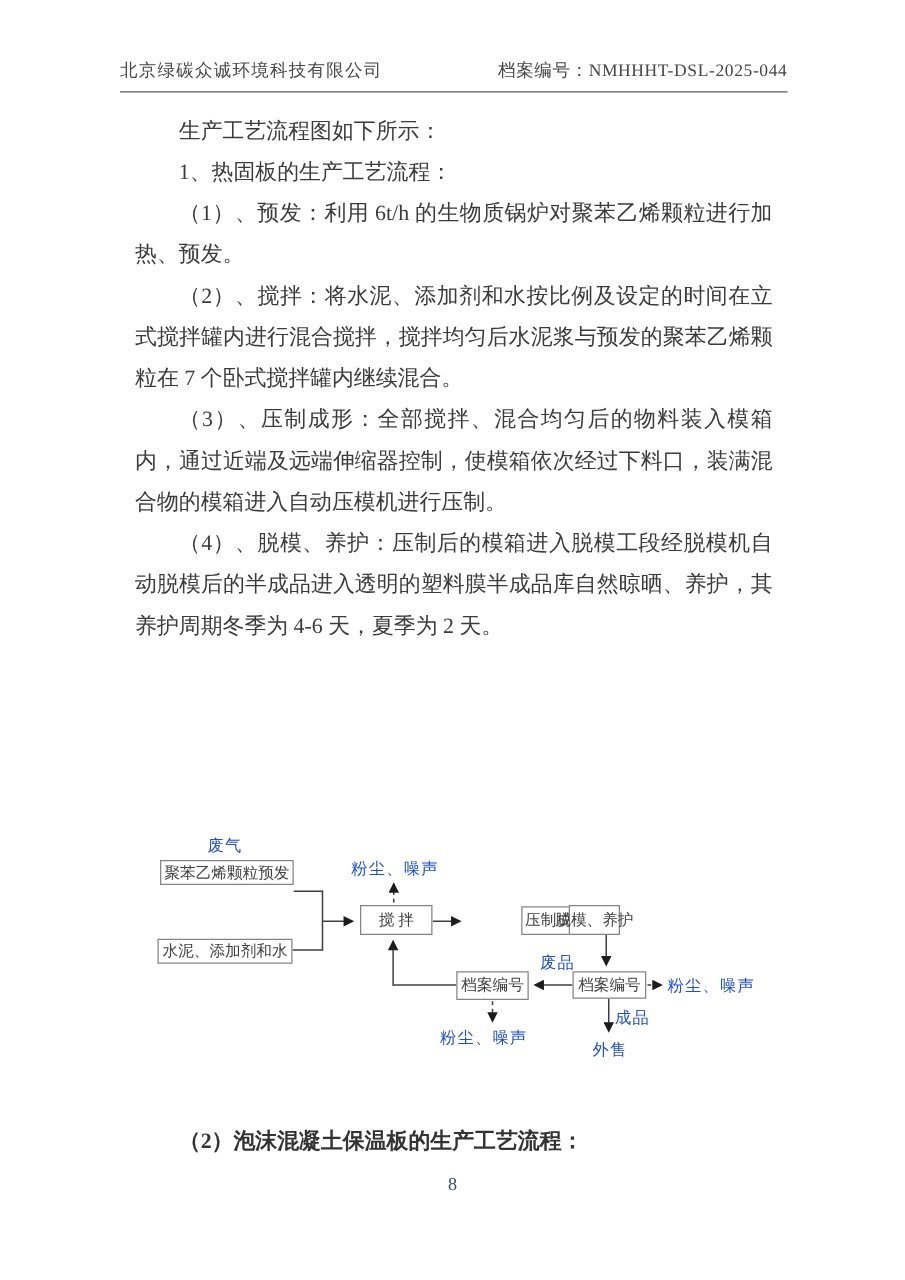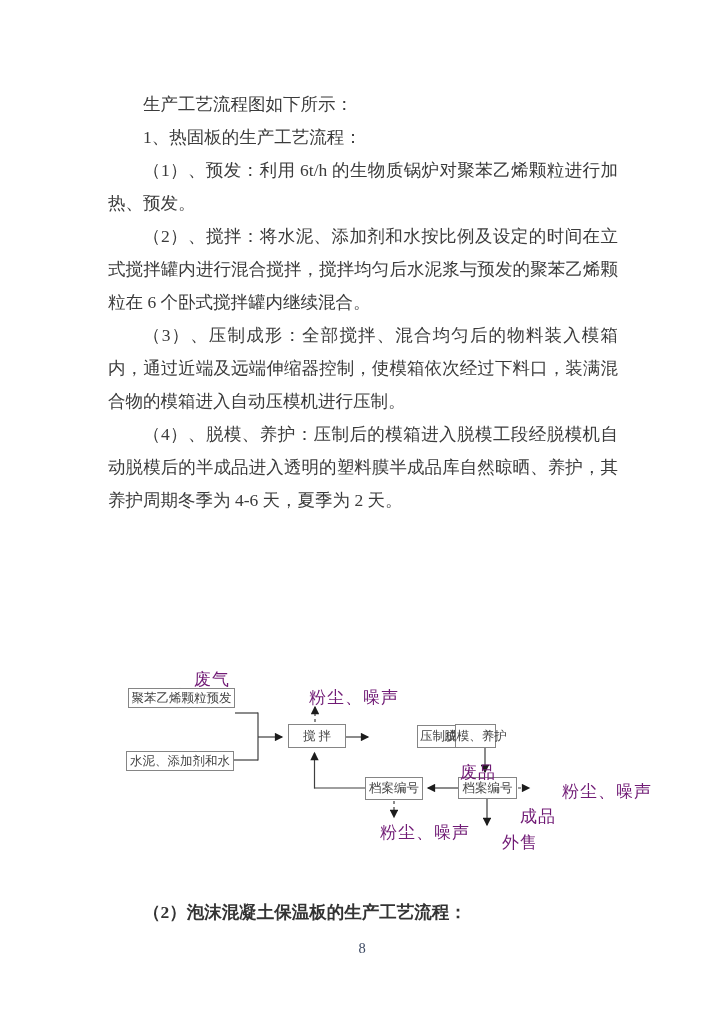--- a/index.html
+++ b/index.html
@@ -23,49 +23,52 @@
   }
   
   .fc { position:absolute; top:660px; left:96px; width:540px; height:196px; }
   .fc svg { position:absolute; top:0; left:0; }
   .fc-node {
     position:absolute; box-sizing:border-box; border:1px solid #858585; background:#fff;
     display:flex; align-items:center; justify-content:center;
     font-size:12.5px; color:#424242; white-space:nowrap; z-index:2;
   }
   .fc-label {
-    position:absolute; font-size:17px; color:#701a75; white-space:nowrap; z-index:2;
+    position:absolute; font-size:13px; color:#1d4ed8; white-space:nowrap; z-index:2;
     letter-spacing:1px;
-    margin-left:28px;
   }
   
   .caption {
     position:absolute; top:866px; left:96px; width:534px; text-align:center;
     font-size:17.5px; font-weight:bold; color:#333333; letter-spacing:1px;
   }
   .subheading {
     position:absolute; top:899px; left:108px; width:510px;
     font-size:17.5px; font-weight:bold; color:#333333; text-indent:2em; line-height:26px;
   }
   .pagenum {
     position:absolute; top:940px; left:0; width:724px; text-align:center;
     font-size:14.5px; color:#3d4a63;
   }
 </style>
 </head>
 <body>
 
 <div class="page">
 
+  <div class="hdr">
+    <span>北京绿碳众诚环境科技有限公司</span>
+    <span class="docnum">档案编号：NMHHHT-DSL-2025-044</span>
+  </div>
 
   <div class="bodytext">
     <p>生产工艺流程图如下所示：</p>
     <p>1、热固板的生产工艺流程：</p>
     <p>（1）、预发：利用 6t/h 的生物质锅炉对聚苯乙烯颗粒进行加热、预发。</p>
-    <p>（2）、搅拌：将水泥、添加剂和水按比例及设定的时间在立式搅拌罐内进行混合搅拌，搅拌均匀后水泥浆与预发的聚苯乙烯颗粒在 6 个卧式搅拌罐内继续混合。</p>
+    <p>（2）、搅拌：将水泥、添加剂和水按比例及设定的时间在立式搅拌罐内进行混合搅拌，搅拌均匀后水泥浆与预发的聚苯乙烯颗粒在 7 个卧式搅拌罐内继续混合。</p>
     <p>（3）、压制成形：全部搅拌、混合均匀后的物料装入模箱内，通过近端及远端伸缩器控制，使模箱依次经过下料口，装满混合物的模箱进入自动压模机进行压制。</p>
     <p>（4）、脱模、养护：压制后的模箱进入脱模工段经脱模机自动脱模后的半成品进入透明的塑料膜半成品库自然晾晒、养护，其养护周期冬季为 4-6 天，夏季为 2 天。</p>
   </div>
 
   <div class="fc">
     <svg width="540" height="196" viewBox="0 0 540 196">
       <defs>
         <marker id="ah" viewBox="0 0 10 10" refX="8.5" refY="5" markerWidth="8" markerHeight="7" orient="auto">
           <path d="M0,0 L10,5 L0,10 z" fill="#1c1c1c"></path>
         </marker>

